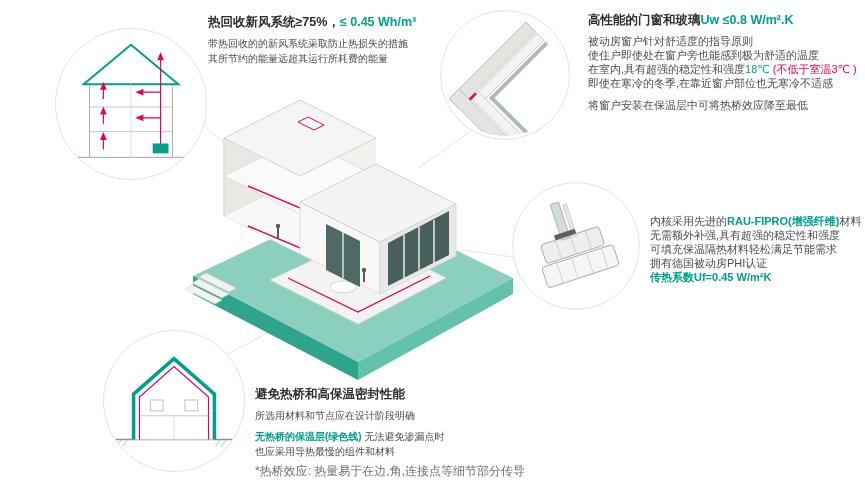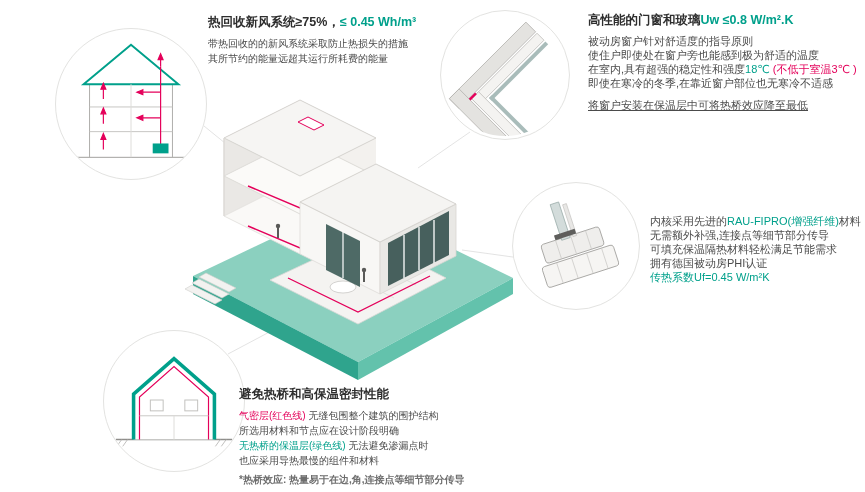--- a/index.html
+++ b/index.html
@@ -15,37 +15,37 @@
   .callout svg { display:block; width:100%; height:100%; }
   .c-hrv     { left:55px;  top:28px;  width:152px; height:152px; }
   .c-window  { left:440px; top:10px;  width:130px; height:130px; }
   .c-profile { left:512px; top:182px; width:128px; height:128px; }
   .c-thermal { left:103px; top:330px; width:142px; height:142px; }
 
   .block { position:absolute; }
   .title { font-size:12.5px; font-weight:bold; color:#2e2e2e; line-height:16px; }
   .t-teal { color:#00A08B; }
   .t-magenta { color:#E4005A; }
-  .strong { font-weight:normal; }
+  .strong { font-weight:bold; }
   .body10 { font-size:10px; line-height:15px; color:#4b4b4b; }
   .body95 { font-size:11px; line-height:14px; color:#4b4b4b; }
 
   .b-hrv { left:208px; top:14px; width:310px; }
   .b-hrv .title { margin-bottom:6px; }
 
   .b-window { left:588px; top:12px; width:275px; }
   .b-window .title { margin-bottom:6px; }
-  .b-window .para2 { margin-top:8px;text-decoration:underline; }
+  .b-window .para2 { margin-top:8px; }
 
   .b-profile { left:650px; top:214px; width:212px; }
 
-  .b-thermal { left:239px; top:386px; width:345px; }
+  .b-thermal { left:255px; top:386px; width:345px; }
   .b-thermal .title { margin-bottom:6px; }
-  .b-thermal .para2 { }
-  .footnote { margin-top:6px; font-size:10px; color:#6e6e6e; line-height:12px;font-weight:bold; }
+  .b-thermal .para2 { margin-top:6px; }
+  .footnote { margin-top:6px; font-size:12px; color:#6e6e6e; line-height:12px; }
 </style>
 </head>
 <body>
 
 <div class="canvas">
 
   <svg class="leaders" width="865" height="492" viewBox="0 0 865 492">
     <line x1="204" y1="126" x2="268" y2="178" stroke="#dcdcdc" stroke-width="0.8"></line>
     <line x1="470" y1="132" x2="418" y2="168" stroke="#dcdcdc" stroke-width="0.8"></line>
     <line x1="520" y1="258" x2="462" y2="250" stroke="#dcdcdc" stroke-width="0.8"></line>
@@ -204,30 +204,29 @@
       <div>被动房窗户针对舒适度的指导原则</div>
       <div>使住户即使处在窗户旁也能感到极为舒适的温度</div>
       <div><span>在室内,具有超强的稳定性和强度</span><span class="t-teal">18℃</span><span class="t-magenta"> (不低于室温3℃ )</span></div>
       <div>即使在寒冷的冬季,在靠近窗户部位也无寒冷不适感</div>
       <div class="para2">将窗户安装在保温层中可将热桥效应降至最低</div>
     </div>
   </div>
 
   <div class="block b-profile body95">
     <div><span>内核采用先进的</span><span class="t-teal strong">RAU-FIPRO(增强纤维)</span><span>材料</span></div>
-    <div>无需额外补强,连接点等细节部分传导</div>
+    <div>无需额外补强,具有超强的稳定性和强度</div>
     <div>可填充保温隔热材料轻松满足节能需求</div>
     <div>拥有德国被动房PHI认证</div>
     <div class="t-teal strong">传热系数Uf=0.45 W/m²K</div>
   </div>
 
   <div class="block b-thermal">
     <div class="title">避免热桥和高保温密封性能</div>
     <div class="body10">
-      <div><span class="t-magenta strong">气密层(红色线)</span><span> 无缝包围整个建筑的围护结构</span></div>
       <div>所选用材料和节点应在设计阶段明确</div>
       <div class="para2"><span class="t-teal strong">无热桥的保温层(绿色线)</span><span> 无法避免渗漏点时</span></div>
       <div>也应采用导热最慢的组件和材料</div>
       <div class="footnote">*热桥效应: 热量易于在边,角,连接点等细节部分传导</div>
     </div>
   </div>
 
 </div>
 
 </body></html>

